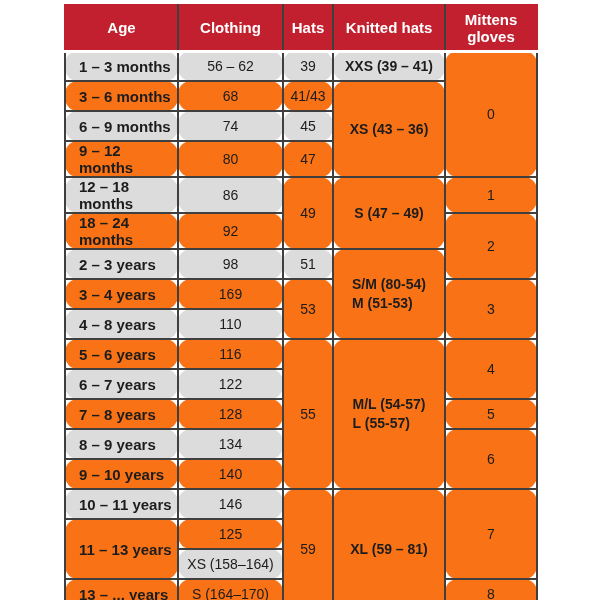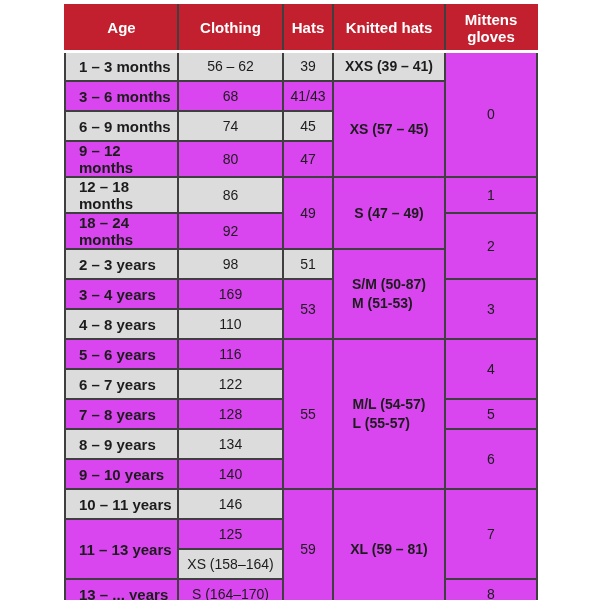--- a/index.html
+++ b/index.html
@@ -39,29 +39,30 @@
   }
   th.first { border-left-color: #c2202e; }
   th.last  { border-right-color: #c2202e; }
   tbody tr { height: 30px; }
   td {
     font-size: 14px;
     color: #1c1c1c;
     text-align: center;
     vertical-align: middle;
     padding: 0;
+    border-radius: 13px;
   }
   td.age {
     text-align: left;
     padding-left: 13px;
     font-weight: bold;
     font-size: 15px;
   }
   .g { background: #dcdcdc; }
-  .w { background: #d946ef; }
+  .w { background: #f97316; }
   .kn {
     white-space: pre-line;
     display: inline-block;
     text-align: left;
     line-height: 1.35;
     font-weight: bold;
   }
 </style>
 </head>
 <body>
@@ -89,21 +90,21 @@
         <td class="age g">1 – 3 months</td>
         <td class="g">56 – 62</td>
         <td class="g">39</td>
         <td class="g"><span class="kn">XXS (39 – 41)</span></td>
         <td class="w" rowspan="4">0</td>
       </tr>
       <tr>
         <td class="age w">3 – 6 months</td>
         <td class="w">68</td>
         <td class="w">41/43</td>
-        <td class="w" rowspan="3"><span class="kn">XS (57 – 45)</span></td>
+        <td class="w" rowspan="3"><span class="kn">XS (43 – 36)</span></td>
       </tr>
       <tr>
         <td class="age g">6 – 9 months</td>
         <td class="g">74</td>
         <td class="g">45</td>
       </tr>
       <tr>
         <td class="age w">9 – 12 months</td>
         <td class="w">80</td>
         <td class="w">47</td>
@@ -117,21 +118,21 @@
       </tr>
       <tr>
         <td class="age w">18 – 24 months</td>
         <td class="w">92</td>
         <td class="w" rowspan="2">2</td>
       </tr>
       <tr>
         <td class="age g">2 – 3 years</td>
         <td class="g">98</td>
         <td class="g">51</td>
-        <td class="w" rowspan="3"><span class="kn">S/M (50-87)
+        <td class="w" rowspan="3"><span class="kn">S/M (80-54)
 M (51-53)</span></td>
       </tr>
       <tr>
         <td class="age w">3 – 4 years</td>
         <td class="w">169</td>
         <td class="w" rowspan="2">53</td>
         <td class="w" rowspan="2">3</td>
       </tr>
       <tr>
         <td class="age g">4 – 8 years</td>

